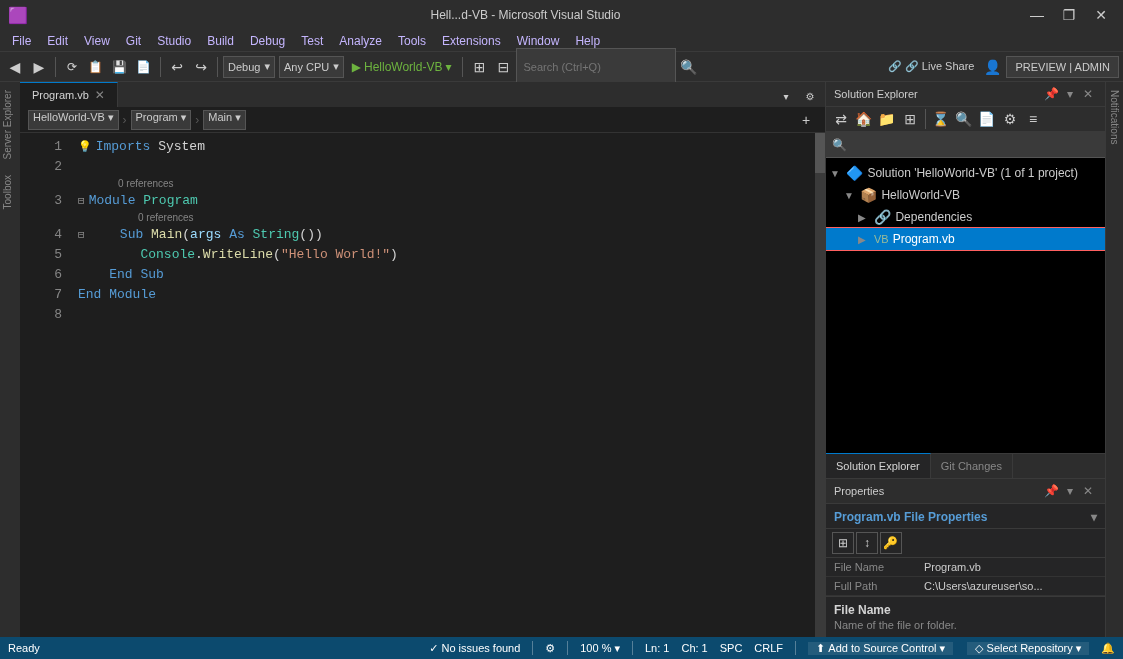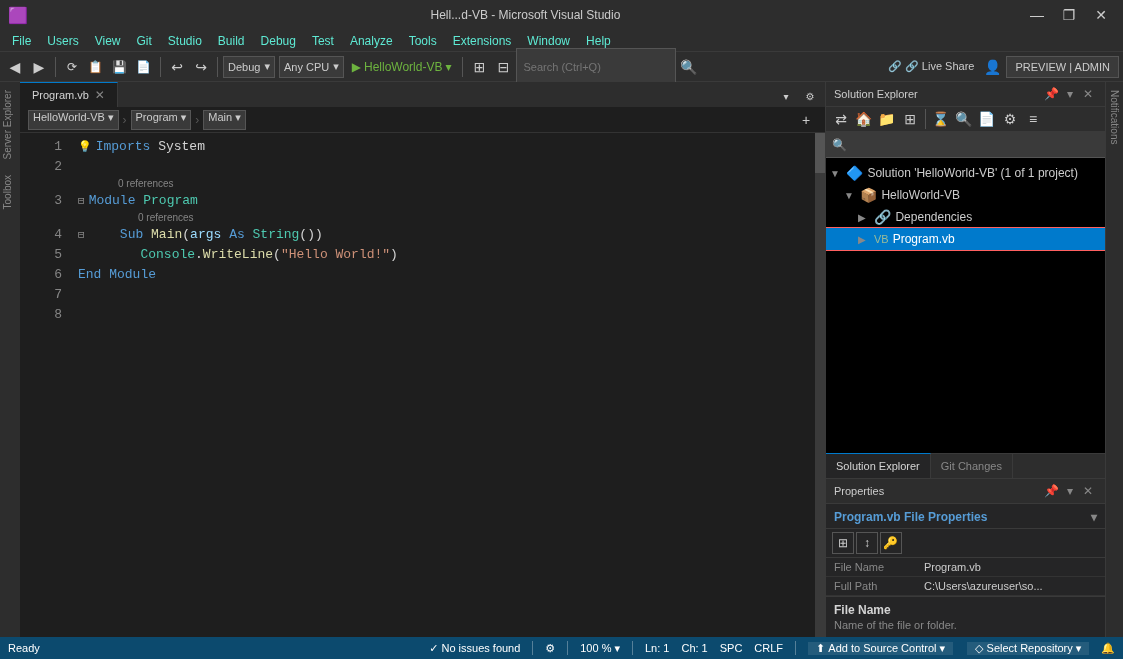--- a/index.html
+++ b/index.html
@@ -59,21 +59,21 @@
       padding: 0 4px;
       flex-shrink: 0;
       border-bottom: 1px solid #3a3a3a;
     }
     .menu-item {
       padding: 0 8px;
       height: 22px;
       display: flex;
       align-items: center;
       cursor: pointer;
-      color: #5eead4;
+      color: #c4b5fd;
       font-size: 12px;
     }
 
     
     #toolbar {
       background: #2d2d2d;
       height: 30px;
       display: flex;
       align-items: center;
       padding: 0 4px;
@@ -546,21 +546,21 @@
   </div>
   <div id="title-bar-right">
     <button class="title-btn">—</button>
     <button class="title-btn">❐</button>
     <button class="title-btn close">✕</button>
   </div>
 </div>
 
 <div id="menu-bar">
   <div class="menu-item">File</div>
-  <div class="menu-item">Users</div>
+  <div class="menu-item">Edit</div>
   <div class="menu-item">View</div>
   <div class="menu-item">Git</div>
   <div class="menu-item">Studio</div>
   <div class="menu-item">Build</div>
   <div class="menu-item">Debug</div>
   <div class="menu-item">Test</div>
   <div class="menu-item">Analyze</div>
   <div class="menu-item">Tools</div>
   <div class="menu-item">Extensions</div>
   <div class="menu-item">Window</div>
@@ -690,20 +690,23 @@
 
         <div class="code-line">
           <span style="color:#888; font-size:11px; margin-right:4px;">⊟</span>
           <span class="code-line-inner">    <span class="kw">Sub</span> <span style="color:#dcdcaa;">Main</span>(<span style="color:#9cdcfe;">args</span> <span class="kw">As</span> <span class="kw2">String</span>())</span>
         </div>
 
         <div class="code-line">
           <span class="code-line-inner">        <span style="color:#4ec9b0;">Console</span>.<span style="color:#dcdcaa;">WriteLine</span>(<span class="str">"Hello World!"</span>)</span>
         </div>
 
+        <div class="code-line">
+          <span class="code-line-inner">    <span class="kw">End</span> <span class="kw">Sub</span></span>
+        </div>
 
         <div class="code-line">
           <span class="code-line-inner"><span class="kw">End</span> <span class="kw">Module</span></span>
         </div>
 
         <div class="code-line">
           <span class="code-line-inner">&nbsp;</span>
         </div>
       </div>
       <div id="scrollbar-right">

